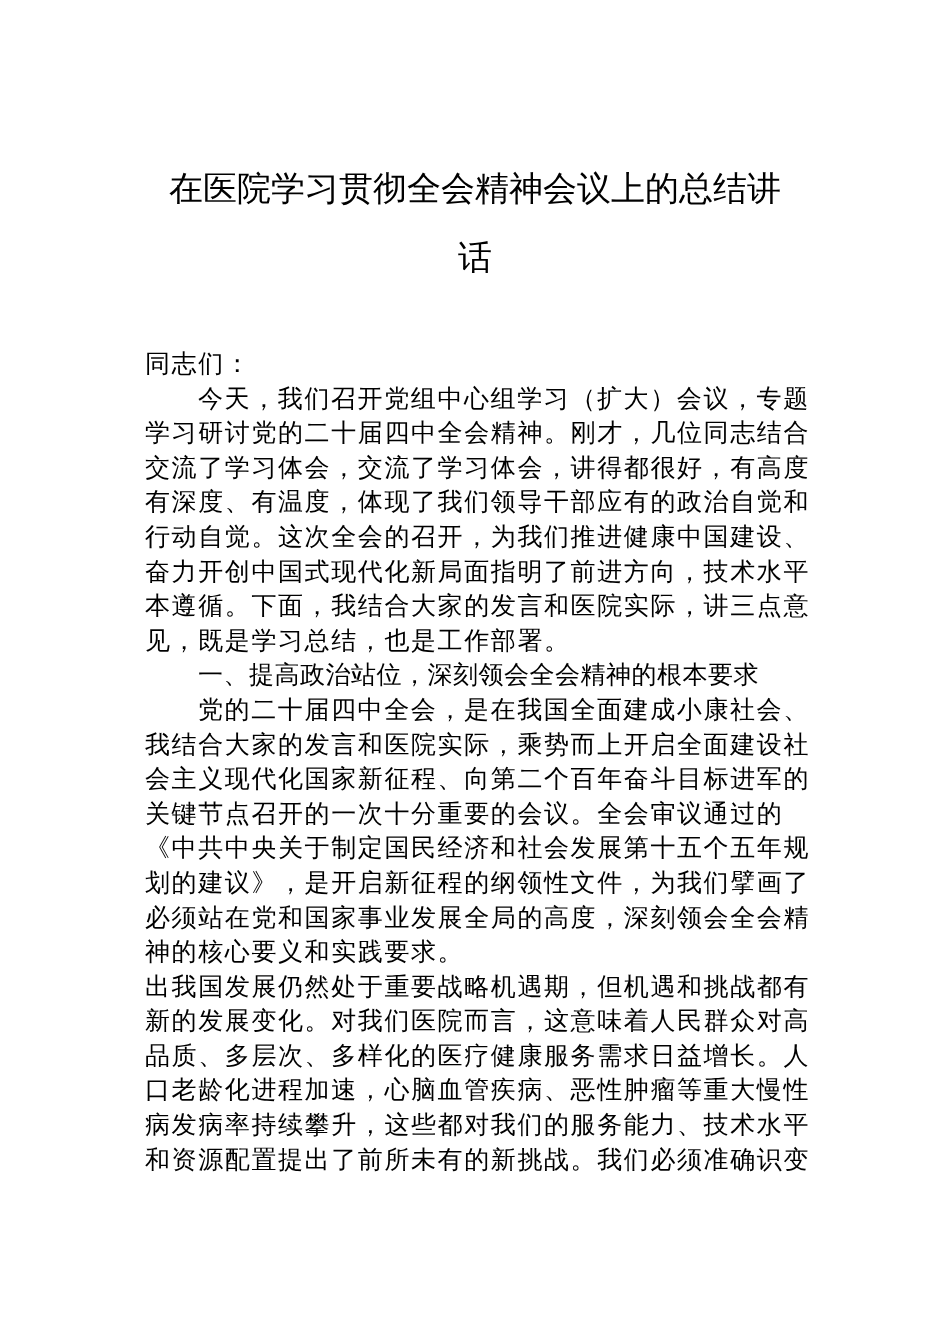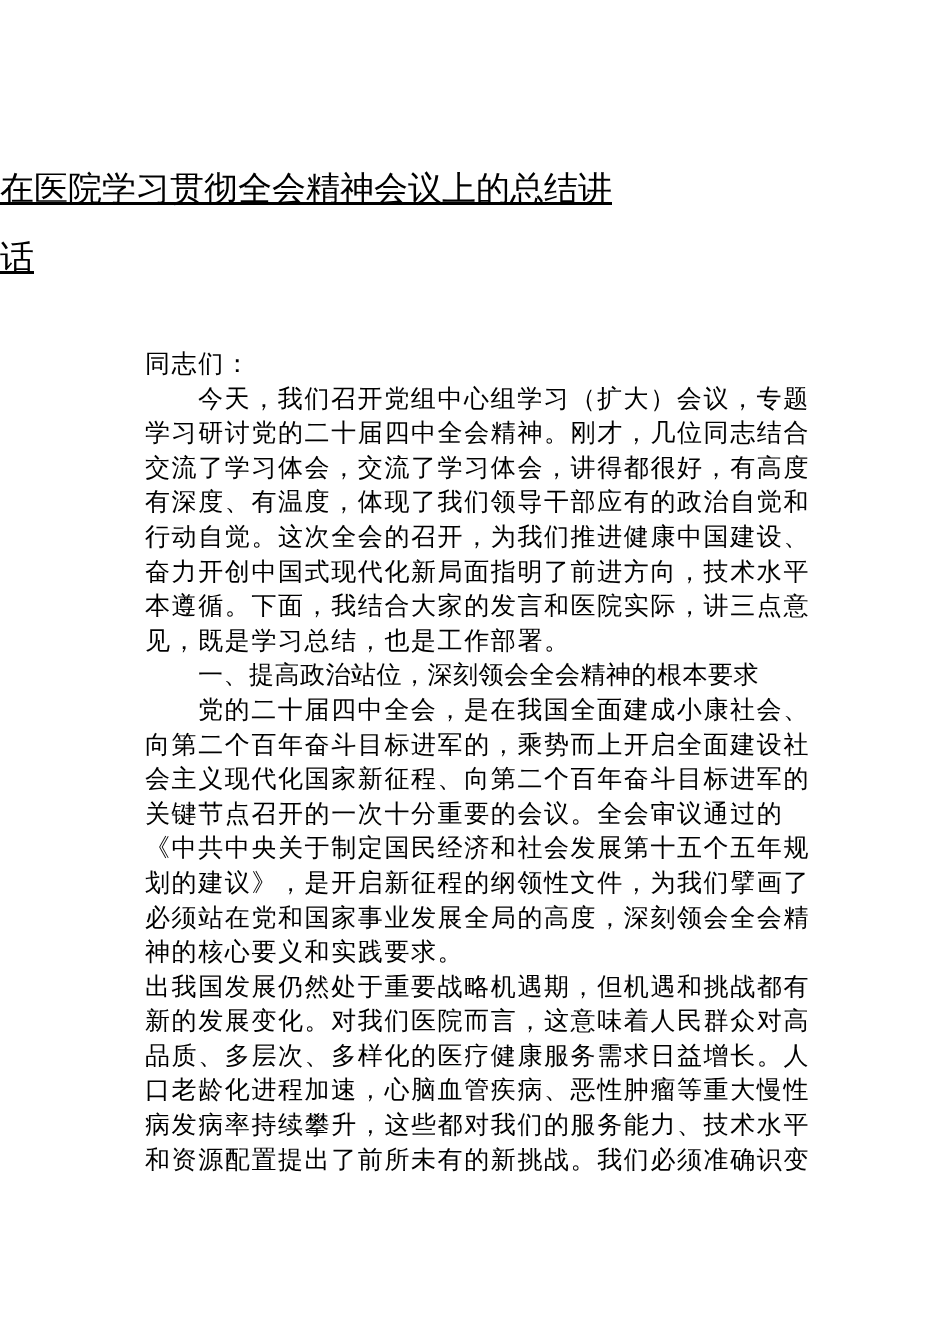--- a/index.html
+++ b/index.html
@@ -20,26 +20,25 @@
       left: 0;
       top: 0;
       width: 950px;
       height: 1344px;
       background: #ffffff;
     }
     .title-line {
       position: absolute;
       left: 0;
       width: 950px;
-      text-align: left;
+      text-align: center;
       font-size: 34px;
       line-height: 40px;
       white-space: nowrap;
       letter-spacing: 0px;
-      text-decoration: underline;
     }
     .title-line-1 { top: 168px; }
     .title-line-2 { top: 237px; }
     .body {
       position: absolute;
       left: 145px;
       top: 327px;
       width: 670px;
       margin-top: 20px;
     }
@@ -74,21 +73,21 @@
       <div class="line">行动自觉。这次全会的召开，为我们推进健康中国建设、</div>
       <div class="line">奋力开创中国式现代化新局面指明了前进方向，技术水平</div>
       <div class="line">本遵循。下面，我结合大家的发言和医院实际，讲三点意</div>
       <div class="line">见，既是学习总结，也是工作部署。</div>
     </div>
 
     <div class="line indent heading-line">一、提高政治站位，深刻领会全会精神的根本要求</div>
 
     <div>
       <div class="line indent">党的二十届四中全会，是在我国全面建成小康社会、</div>
-      <div class="line">向第二个百年奋斗目标进军的，乘势而上开启全面建设社</div>
+      <div class="line">我结合大家的发言和医院实际，乘势而上开启全面建设社</div>
       <div class="line">会主义现代化国家新征程、向第二个百年奋斗目标进军的</div>
       <div class="line">关键节点召开的一次十分重要的会议。全会审议通过的</div>
       <div class="line">《中共中央关于制定国民经济和社会发展第十五个五年规</div>
       <div class="line">划的建议》，是开启新征程的纲领性文件，为我们擘画了</div>
       <div class="line">必须站在党和国家事业发展全局的高度，深刻领会全会精</div>
       <div class="line">神的核心要义和实践要求。</div>
     </div>
 
     <div>
       <div class="line">出我国发展仍然处于重要战略机遇期，但机遇和挑战都有</div>

